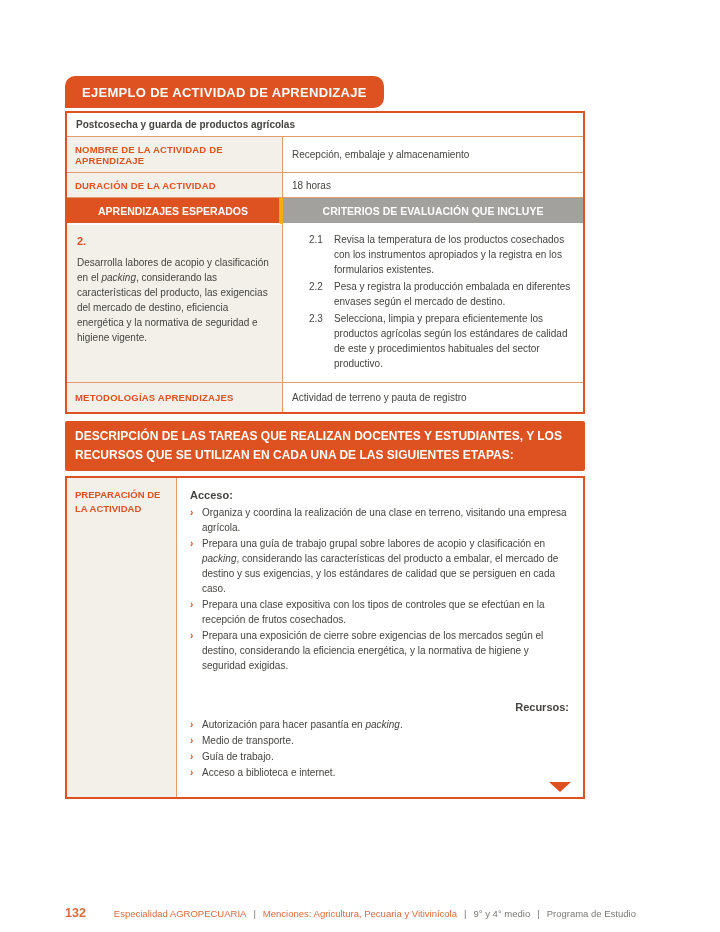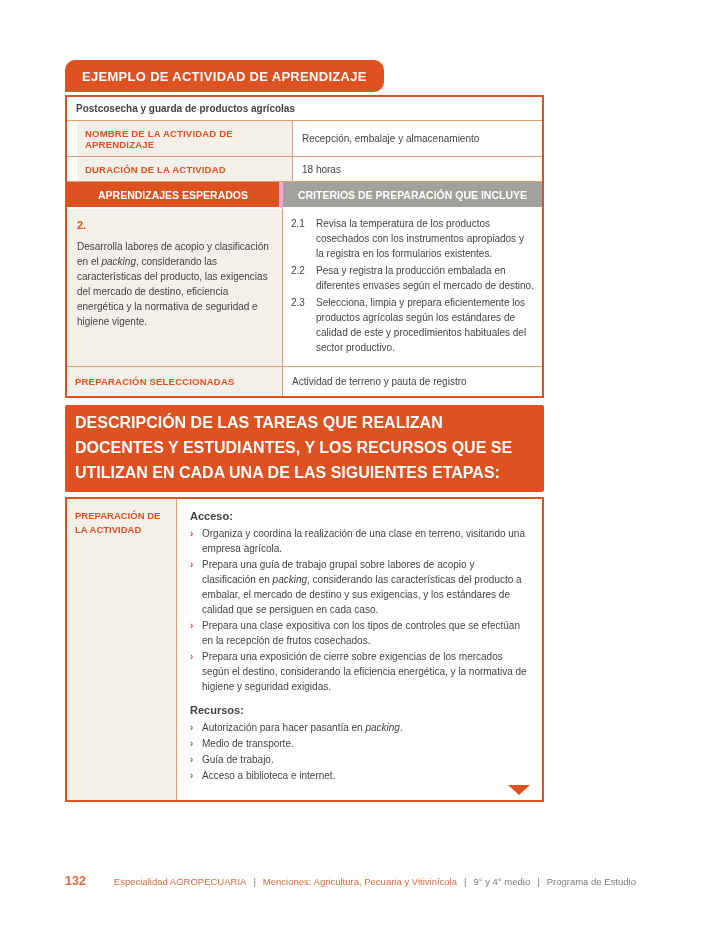--- a/index.html
+++ b/index.html
@@ -8,83 +8,83 @@
     --border-light:#E39C70;
     --beige:#F3F0EA;
     --gray-hdr:#A2A19D;
     --ink:#454440;
     --gray-text:#7B7A75;
   }
   *{box-sizing:border-box; margin:0; padding:0;}
   html,body{width:720px; height:932px; background:#fff;
     font-family:"Liberation Sans", sans-serif; color:var(--ink);
     position:relative; overflow:hidden;}
-  .content{position:absolute; left:65px; top:60px; width:479px;}
+  .content{position:absolute; left:65px; top:76px; width:520px;}
 
   
   .title-box{display:inline-block; background:var(--orange); color:#fff;
     font-weight:bold; font-size:13px; letter-spacing:.3px;
     padding:9px 17px 8px; border-radius:10px 10px 10px 0;}
 
   
   .main-table{margin-top:3px; border:2px solid var(--orange); background:#fff;}
   .trow{display:flex; align-items:stretch;}
-  .trow + .trow{border-top:1px solid var(--border-light);padding-left:10px;}
+  .trow + .trow{border-top:1px solid var(--border-light);}
   .cell-label{width:216px; flex:none; background:var(--beige); color:var(--orange);
     font-size:9.5px; font-weight:bold; letter-spacing:.2px;
     padding:7px 8px 6px; border-right:1px solid var(--border-light);
     display:flex; align-items:center;}
   .cell-value{flex:1; font-size:10px; padding:6px 9px; display:flex; align-items:center;text-align:center;}
   .cell-value.bold{font-weight:bold;}
 
   
   .hdr-row{display:flex; border-top:1px solid var(--border-light);}
   .hdr-left{width:216px; flex:none; background:var(--orange); color:#fff;
     font-size:10.5px; font-weight:bold; text-align:center; padding:7px 4px 6px;
-    border-right:4px solid #f9a8d4; border-bottom:2px solid #fff;}
+    border-right:4px solid #eab308; border-bottom:2px solid #fff;}
   .hdr-right{flex:1; background:var(--gray-hdr); color:#fff;
     font-size:10.5px; font-weight:bold; text-align:center; padding:7px 4px 6px;
     border-bottom:2px solid #fff;}
 
   .body-row{display:flex;}
   .obj-cell{width:216px; flex:none; background:var(--beige);
     border-right:1px solid var(--border-light); padding:8px 10px 10px;
     font-size:10px; line-height:1.5;}
   .obj-num{color:var(--orange); font-weight:bold; font-size:11px; display:block; margin-bottom:5px;}
-  .crit-cell{flex:1; background:#fff; padding:7px 8px 9px 8px;}
+  .crit-cell{flex:1; background:#fff; padding:7px 8px 9px 26px;}
   .crit-item{display:flex; font-size:10px; line-height:1.5; margin-bottom:2px;}
   .crit-num{width:25px; flex:none;}
   .crit-text{flex:1;}
   .meta-row{border-top:1px solid var(--border-light);}
   .meta-row .cell-label, .meta-row .cell-value{padding-top:9px; padding-bottom:9px;}
 
   
   .banner{margin-top:7px; background:var(--orange); color:#fff; font-weight:bold;
-    font-size:16px; line-height:1.55; padding:6px 10px 7px; border-radius:2px;}
+    font-size:12px; line-height:1.55; padding:6px 10px 7px; border-radius:2px;}
 
   
   .prep-table{margin-top:5px; border:2px solid var(--orange); display:flex;
     min-height:236px; position:relative; background:#fff;}
   .prep-label{width:110px; flex:none; background:var(--beige); color:var(--orange);
     font-size:9.5px; font-weight:bold; line-height:1.45; padding:10px 8px;
     border-right:1px solid var(--border-light);}
   .prep-content{flex:1; padding:8px 14px 16px 13px;}
   .sec-heading{font-weight:bold; font-size:11px; margin:3px 0 4px;}
-  .sec-heading.recursos{margin-top:10px;}
+  .sec-heading.recursos{margin-top:28px;text-align:right;}
   .bullet-item{display:flex; font-size:10px; line-height:1.5; margin:1px 0;}
   .bullet{width:12px; flex:none; color:var(--orange); font-weight:bold;}
   .b-text{flex:1;}
   .b-text i{font-style:italic;}
 
   .triangle{position:absolute; right:12px; bottom:5px; width:0; height:0;
     border-left:11px solid transparent; border-right:11px solid transparent;
     border-top:10px solid var(--orange);}
 
   
-  .footer{position:absolute; left:65px; top:874px; width:600px;
+  .footer{position:absolute; left:65px; top:906px; width:600px;
     display:flex; align-items:baseline; white-space:nowrap;}
   .page-num{color:var(--orange-soft); font-size:12.5px; font-weight:bold; margin-right:28px;}
   .f-orange{color:var(--orange-soft); font-size:9.5px;}
   .f-gray{color:var(--gray-text); font-size:9.5px;}
   .f-sep{color:var(--gray-text); font-size:9.5px; margin:0 7px;}
 </style>
 </head>
 <body>
 
 <div class="content">
@@ -100,21 +100,21 @@
       <div class="cell-label">NOMBRE DE LA ACTIVIDAD DE APRENDIZAJE</div>
       <div class="cell-value">Recepción, embalaje y almacenamiento</div>
     </div>
     <div class="trow">
       <div class="cell-label">DURACIÓN DE LA ACTIVIDAD</div>
       <div class="cell-value">18 horas</div>
     </div>
 
     <div class="hdr-row">
       <div class="hdr-left">APRENDIZAJES ESPERADOS</div>
-      <div class="hdr-right">CRITERIOS DE PREPARACIÓN QUE INCLUYE</div>
+      <div class="hdr-right">CRITERIOS DE EVALUACIÓN QUE INCLUYE</div>
     </div>
 
     <div class="body-row">
       <div class="obj-cell">
         <span class="obj-num">2.</span>
         <span><span>Desarrolla labores de acopio y clasificación en el </span><i>packing</i><span>, considerando las características del producto, las exigencias del mercado de destino, eficiencia energética y la normativa de seguridad e higiene vigente.</span></span>
       </div>
       <div class="crit-cell">
         <div class="crit-item">
           <span class="crit-num">2.1</span>
@@ -125,21 +125,21 @@
           <span class="crit-text">Pesa y registra la producción embalada en diferentes envases según el mercado de destino.</span>
         </div>
         <div class="crit-item">
           <span class="crit-num">2.3</span>
           <span class="crit-text">Selecciona, limpia y prepara eficientemente los productos agrícolas según los estándares de calidad de este y procedimientos habituales del sector productivo.</span>
         </div>
       </div>
     </div>
 
     <div class="trow meta-row">
-      <div class="cell-label">PREPARACIÓN SELECCIONADAS</div>
+      <div class="cell-label">METODOLOGÍAS APRENDIZAJES</div>
       <div class="cell-value">Actividad de terreno y pauta de registro</div>
     </div>
 
   </div>
 
   <div class="banner">DESCRIPCIÓN DE LAS TAREAS QUE REALIZAN DOCENTES Y ESTUDIANTES, Y LOS RECURSOS QUE SE UTILIZAN EN CADA UNA DE LAS SIGUIENTES ETAPAS:</div>
 
   <div class="prep-table">
     <div class="prep-label">PREPARACIÓN DE LA ACTIVIDAD</div>
     <div class="prep-content">

